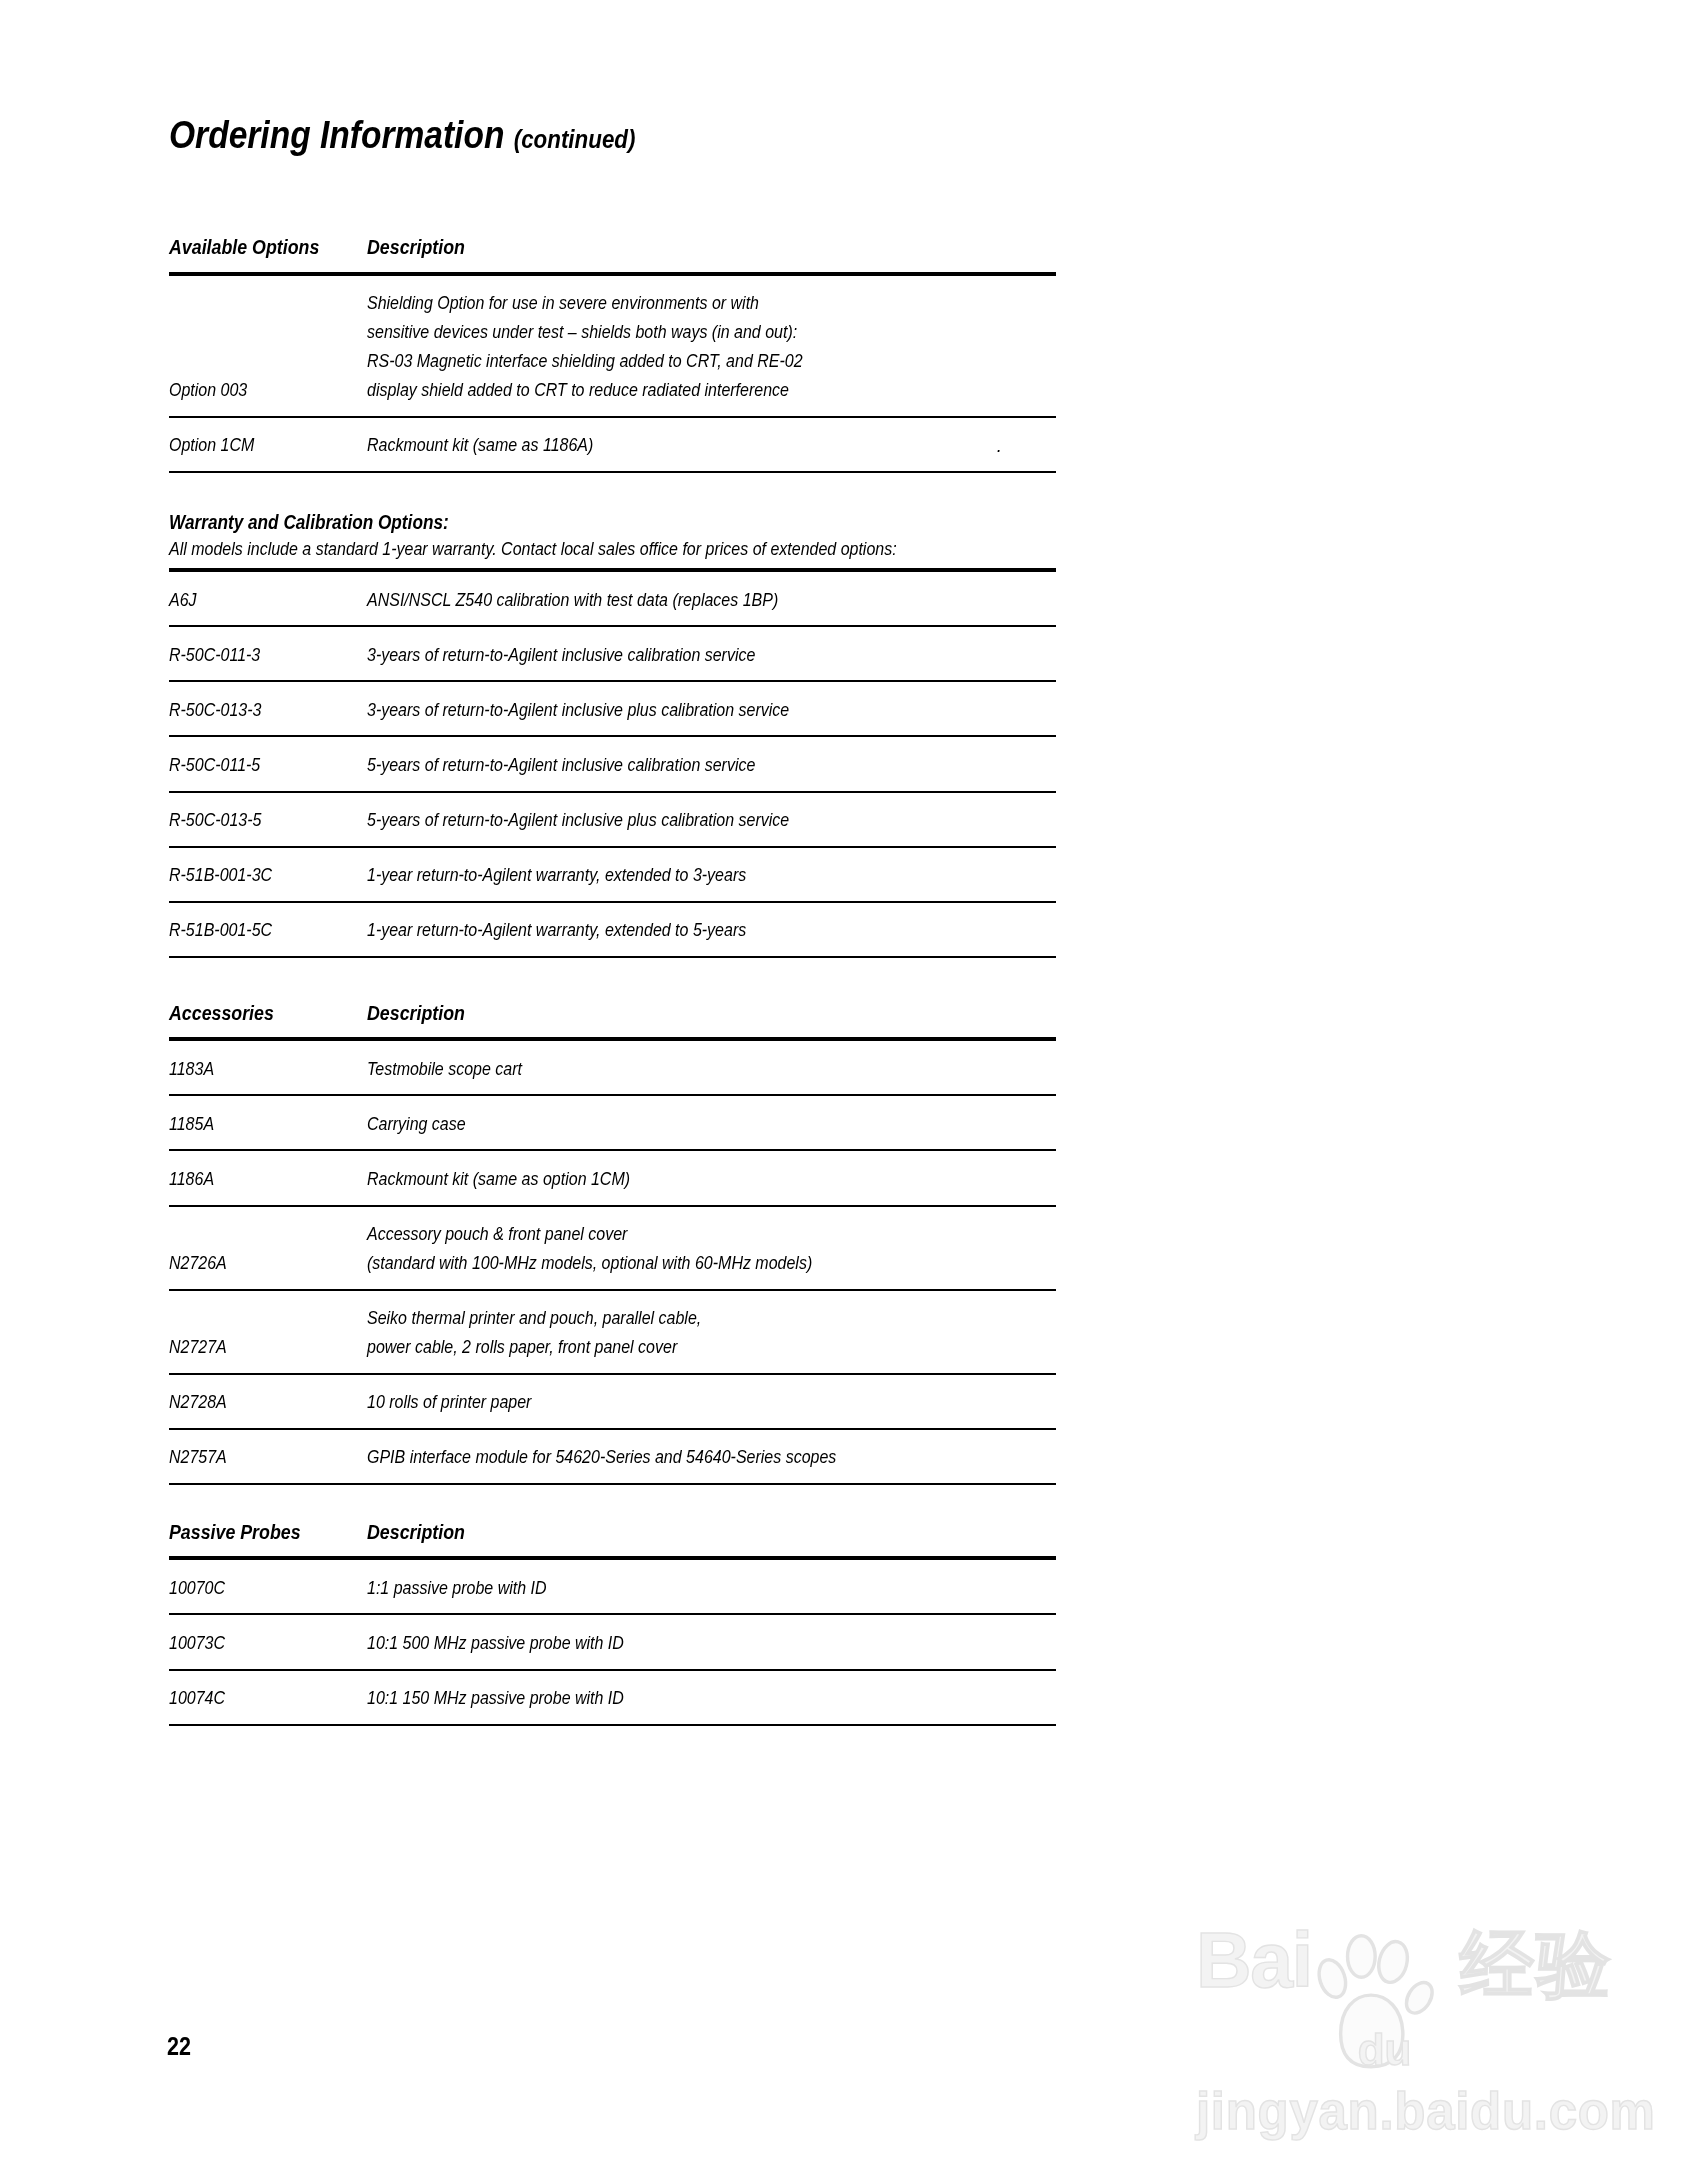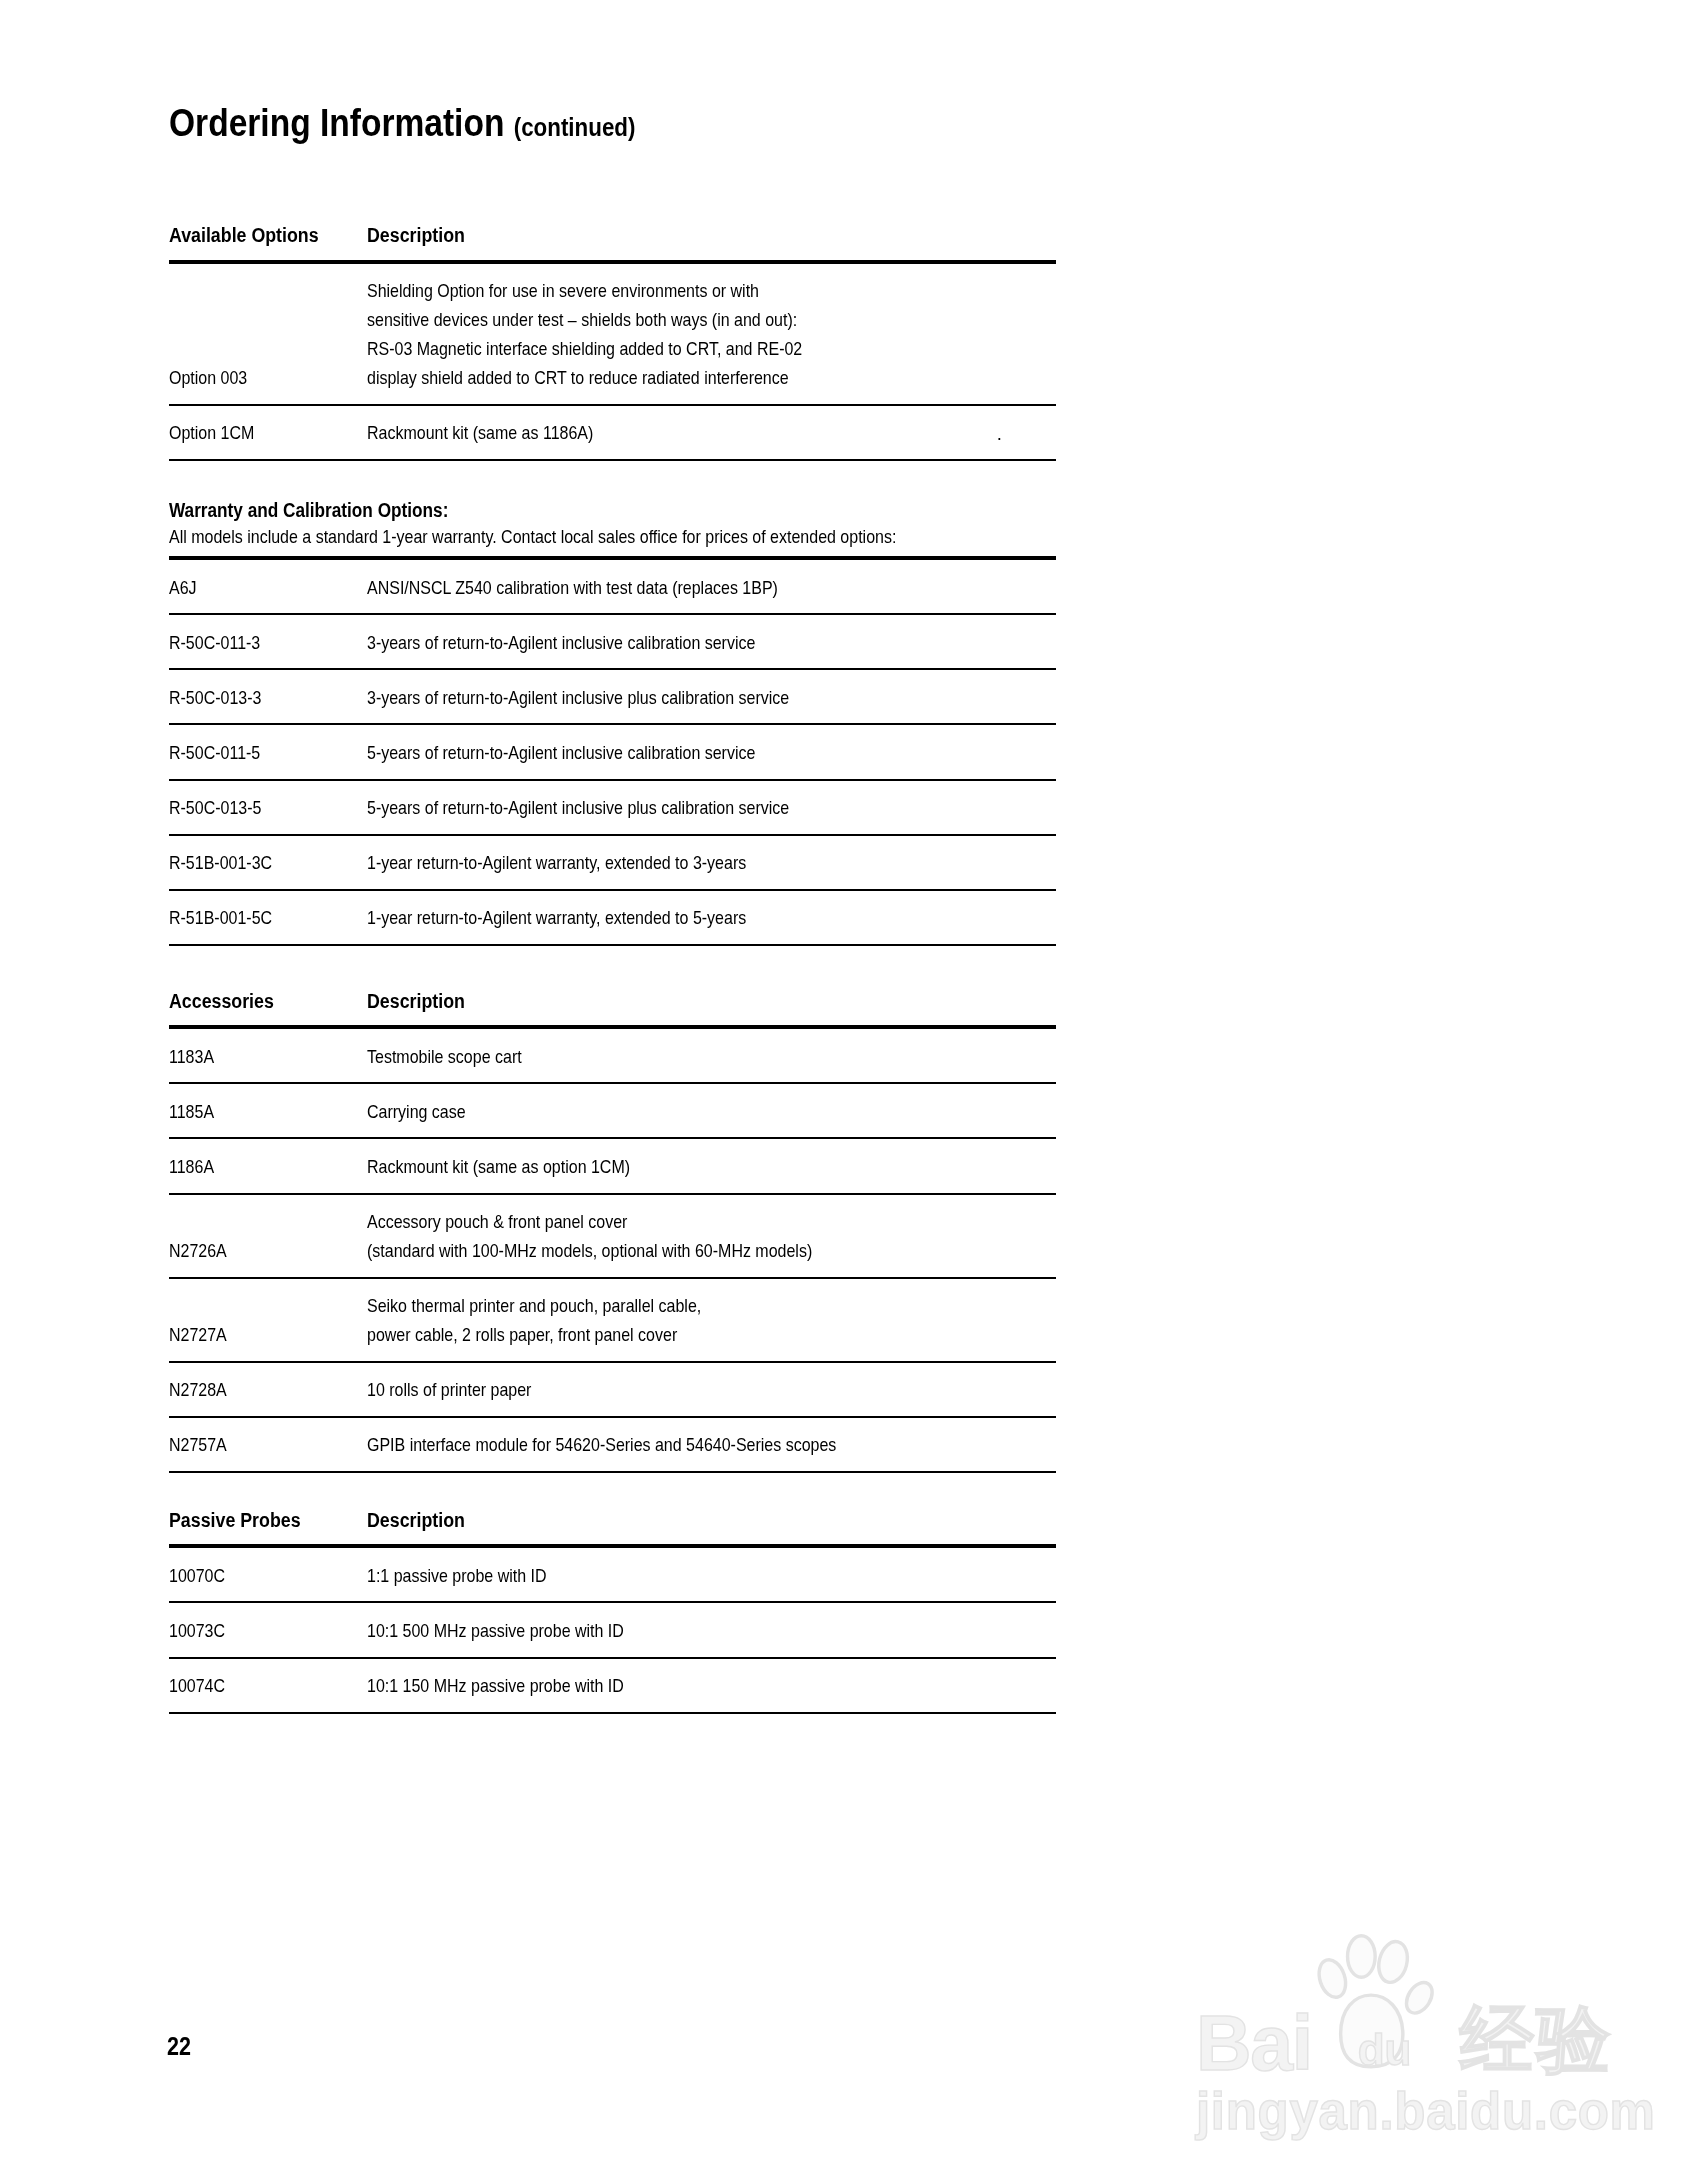--- a/index.html
+++ b/index.html
@@ -7,21 +7,21 @@
     width:1687px;height:2183px;
     background:#ffffff;
     font-family:"Liberation Sans","DejaVu Sans",sans-serif;
     color:#000;
     position:relative;
     overflow:hidden;
   }
   
   .cnd{transform:scaleX(0.86);transform-origin:0 0;display:block;}
 
-  .content{position:absolute;left:169px;top:4px;width:887px;}
+  .content{position:absolute;left:169px;top:16px;width:887px;font-style:italic;}
 
   h1{margin:95px 0 0 0;font-size:39px;line-height:48px;font-weight:bold;white-space:nowrap;}
   h1 .suffix{font-size:26px;font-weight:bold;}
 
   .tbl{width:100%;}
   .thead{display:flex;border-bottom:4.8px solid #000;padding:0 0 13.8px 0;}
   .thead .c1,.thead .c2{font-weight:bold;font-size:20.7px;line-height:20.7px;}
   .trow{display:flex;border-bottom:2.1px solid #000;padding:12.4px 0 11.7px 0;position:relative;align-items:flex-end;}
   .c1{flex:0 0 198px;width:198px;font-size:18.6px;line-height:29px;}
   .c2{flex:1;font-size:18.6px;line-height:29px;white-space:pre-line;}
@@ -40,21 +40,21 @@
 
   .page-number{position:absolute;left:167px;top:2032px;font-size:25px;font-weight:bold;}
 
   
   .watermark{
     position:absolute;left:1196px;top:1926px;width:441px;
     color:#f3f3f3;
     -webkit-text-stroke:1.4px #e3e3e3;
     user-select:none;
   }
-  .wm-logo{position:relative;display:flex;align-items:flex-end;height:152px;}
+  .wm-logo{position:relative;display:flex;align-items:flex-start;height:152px;}
   .wm-bai{font-size:77px;line-height:69px;font-weight:bold;letter-spacing:-1.4px;}
   .wm-paw-wrap{position:relative;width:148px;height:152px;flex:0 0 148px;}
   .wm-paw{position:absolute;left:-9.6px;top:0;}
   .wm-du{position:absolute;left:46px;bottom:-2.8px;font-size:44px;line-height:63px;font-weight:bold;}
   .wm-cn{font-size:74px;line-height:77px;font-weight:bold;letter-spacing:2.8px;}
   .wm-url{font-size:51px;line-height:45px;font-weight:bold;margin-top:11px;letter-spacing:0.7px;}
 </style>
 </head>
 <body>
 

